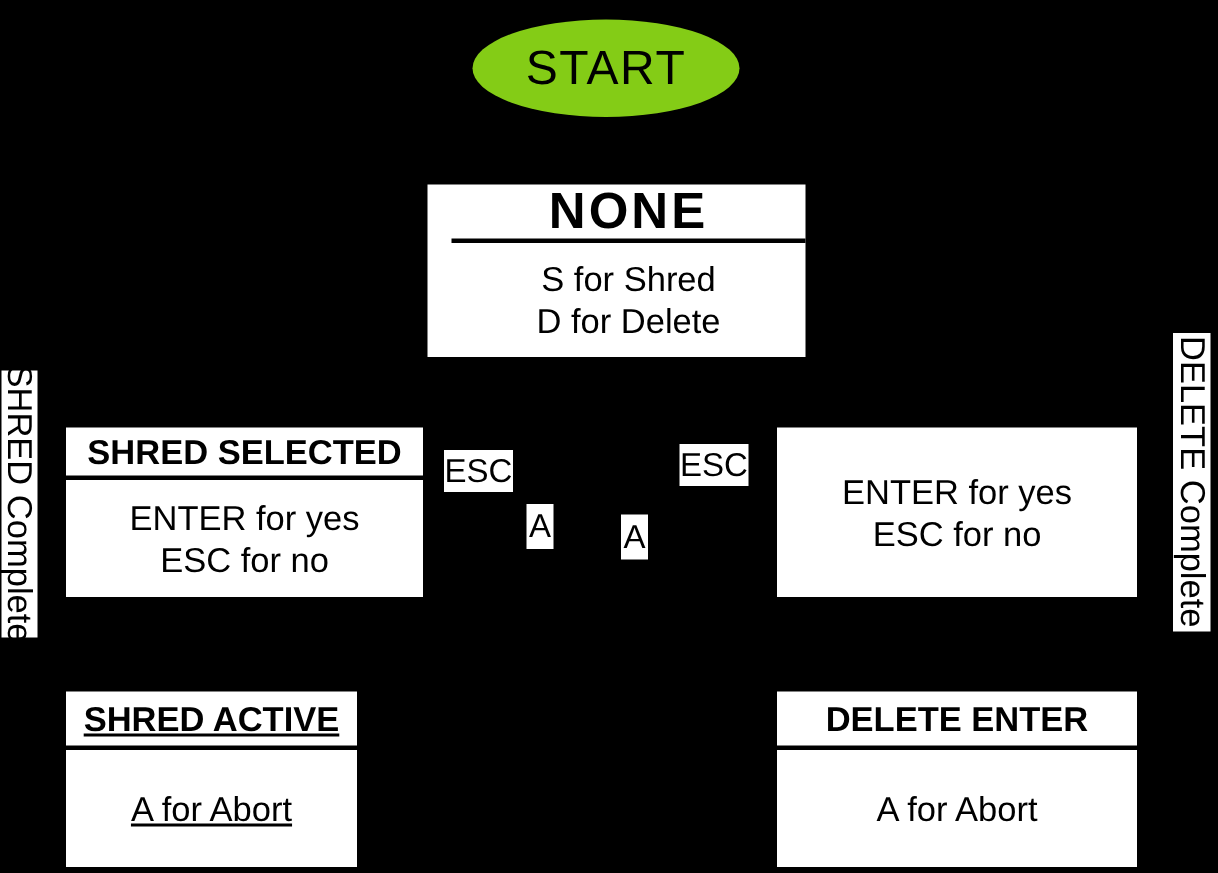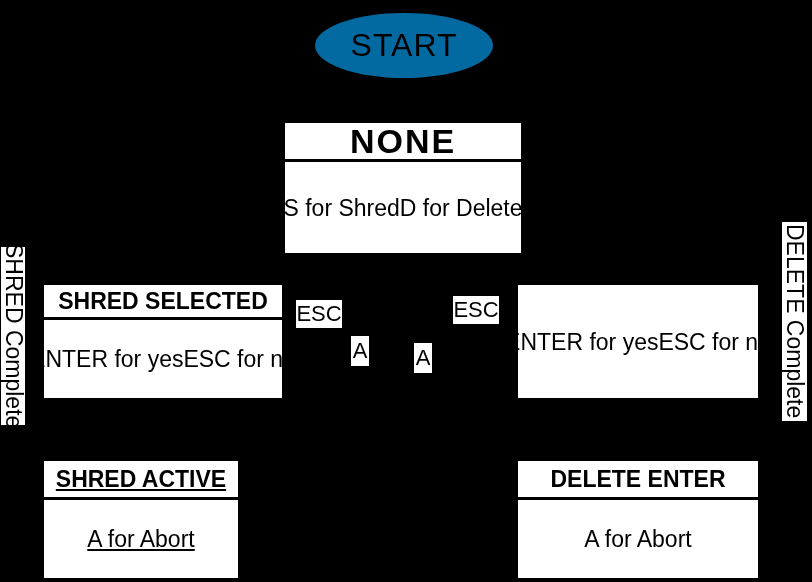--- a/index.html
+++ b/index.html
@@ -14,21 +14,21 @@
     background: #000000;
     font-family: "Liberation Sans", sans-serif;
     color: #000000;
     overflow: hidden;
   }
   
   .start-node {
     position: absolute;
     left: 315px; top: 13px;
     width: 178px; height: 65px;
-    background: #0369a1;
+    background: #84cc16;
     border-radius: 50%;
     display: flex;
     align-items: center;
     justify-content: center;
     font-size: 32px;
     letter-spacing: 1px;
   }
   
   .node {
     position: absolute;
@@ -45,30 +45,30 @@
     border-bottom: 3px solid #000000;
     flex: 0 0 auto;
   }
   .title-lg {
     font-size: 34px;
     letter-spacing: 2px;
   }
   .node-body {
     flex: 1 1 auto;
     display: flex;
-    flex-direction: row;
+    flex-direction: column;
     align-items: center;
     justify-content: center;
   }
   .body-line {
     font-size: 23px;
     line-height: 28px;
     white-space: nowrap;
   }
-  #node-none            { left: 285px; top: 123px; width: 236px; height: 130px; }
+  #node-none            { left: 285px; top: 123px; width: 236px; height: 115px; padding-left: 16px; }
   #node-none .node-title            { height: 36px; }
   #node-shred-selected  { left: 44px;  top: 285px; width: 238px; height: 113px; }
   #node-shred-selected .node-title  { height: 32px; }
   #node-delete-selected { left: 518px; top: 285px; width: 240px; height: 113px; }
   #node-delete-selected .node-title { height: 32px; }
   #node-shred-active    { left: 44px;  top: 461px; width: 194px; height: 117px; text-decoration: underline; }
   #node-shred-active .node-title    { height: 36px; }
   #node-delete-active   { left: 518px; top: 461px; width: 240px; height: 117px; }
   #node-delete-active .node-title   { height: 36px; }
 

